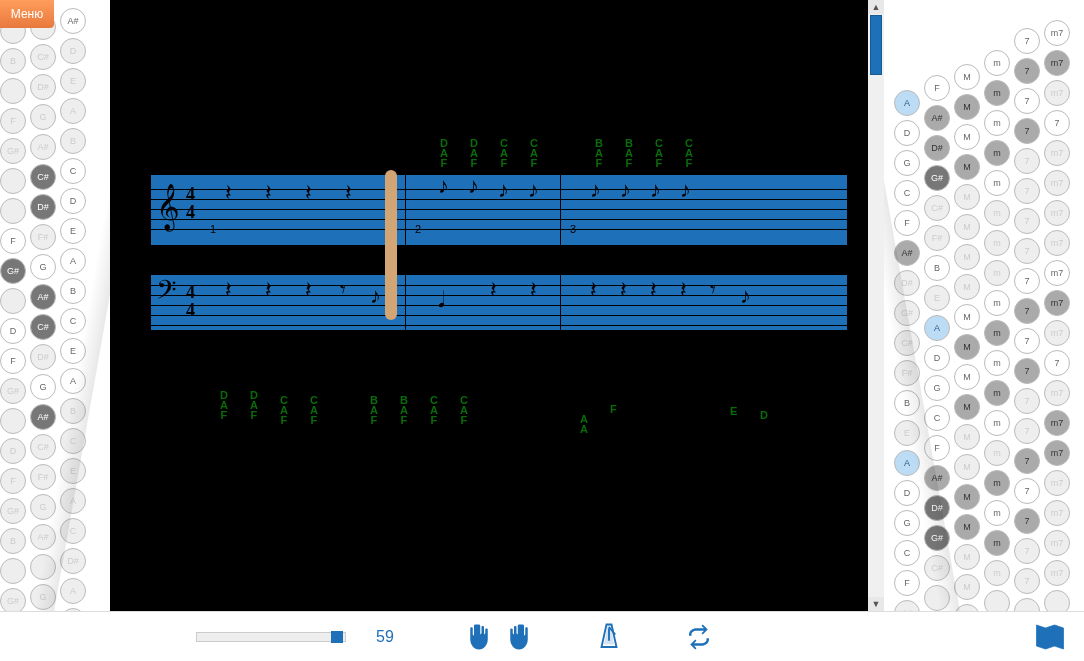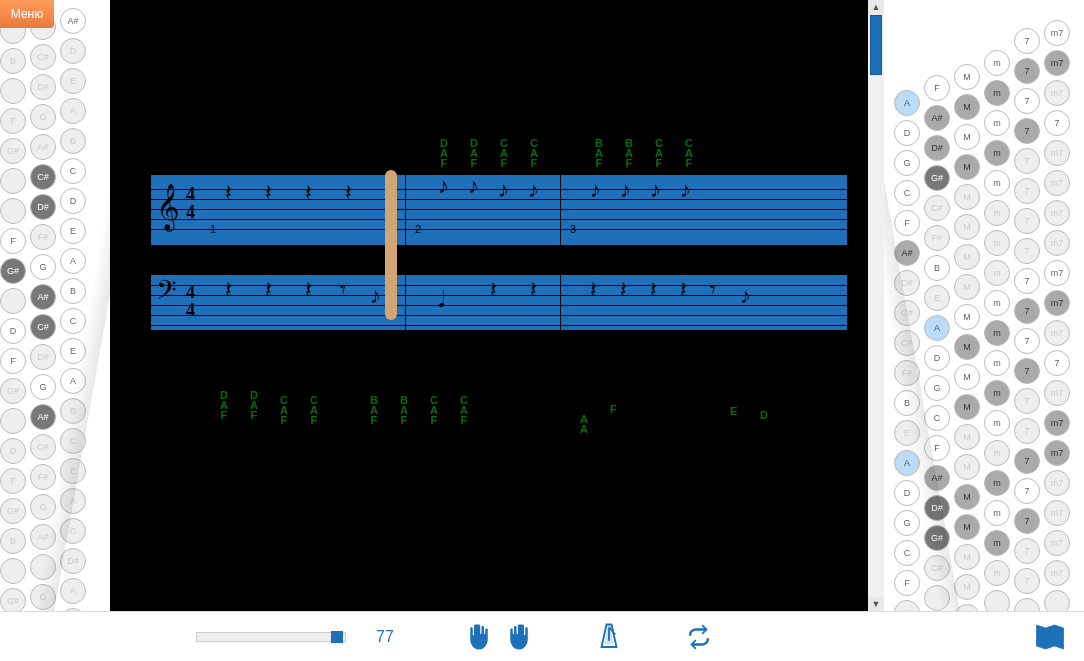--- a/index.html
+++ b/index.html
@@ -418,21 +418,21 @@
     <div class="scroll-arrow up">▲</div>
     <div class="scroll-thumb"></div>
     <div class="scroll-arrow down">▼</div>
   </div>
 </div>
 
 <div class="toolbar">
   <div class="tempo-slider">
     <div class="tempo-slider-thumb"></div>
   </div>
-  <span class="tempo-val">77</span>
+  <span class="tempo-val">59</span>
 
   <div class="tool-group">
     <svg class="tool-icon" viewBox="0 0 24 24">
         <path d="M12 2c-1 0-1 1-1 2v6l-1-1V4c0-1-2-1-2 0v6l-1-1V6c0-1-2-1-2 0v8c0 4 3 8 7 8s7-4 7-8V5c0-1-2-1-2 0v5l-1 1V3c0-1-1-1-1-1h-3z" transform="scale(-1,1) translate(-24,0)"></path>
       </svg>
     <svg class="tool-icon" viewBox="0 0 24 24">
         <path d="M12 2c-1 0-1 1-1 2v6l-1-1V4c0-1-2-1-2 0v6l-1-1V6c0-1-2-1-2 0v8c0 4 3 8 7 8s7-4 7-8V5c0-1-2-1-2 0v5l-1 1V3c0-1-1-1-1-1h-3z"></path>
       </svg>
   </div>
 

